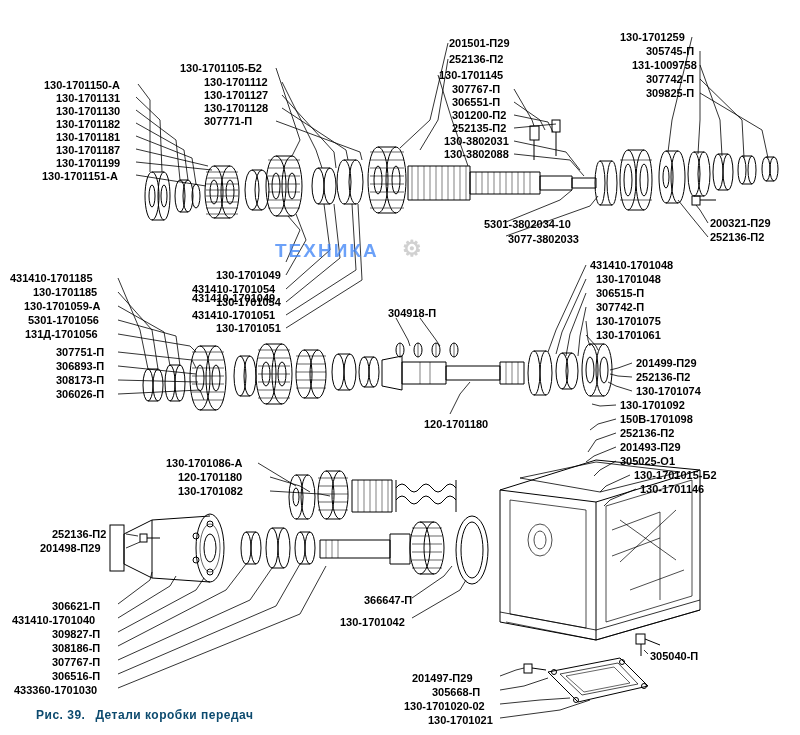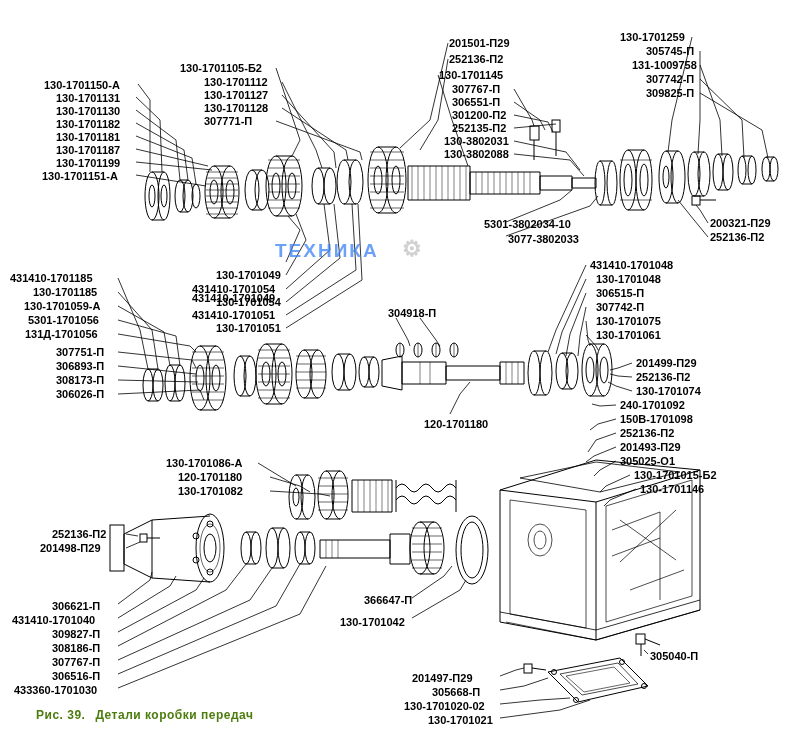--- a/index.html
+++ b/index.html
@@ -31,21 +31,21 @@
     width: 800px;
     height: 735px;
     pointer-events: none;
   }
   .caption {
     position: absolute;
     left: 36px;
     top: 708px;
     font-size: 12px;
     font-weight: bold;
-    color: #4d7c0f;
+    color: #0c4a6e;
     letter-spacing: 0.5px;
   }
   .caption .num { margin-right: 10px; }
   
   .wm {
     position: absolute;
     color: #cfcfcf;
     opacity: 0.75;
     font-weight: bold;
     pointer-events: none;
@@ -515,21 +515,21 @@
       <div class="label" style="left: 424px; top: 418px;">120-1701180</div>
       <div class="label" style="left: 590px; top: 259px;">431410-1701048</div>
       <div class="label" style="left: 596px; top: 273px;">130-1701048</div>
       <div class="label" style="left: 596px; top: 287px;">306515-П</div>
       <div class="label" style="left: 596px; top: 301px;">307742-П</div>
       <div class="label" style="left: 596px; top: 315px;">130-1701075</div>
       <div class="label" style="left: 596px; top: 329px;">130-1701061</div>
       <div class="label" style="left: 636px; top: 357px;">201499-П29</div>
       <div class="label" style="left: 636px; top: 371px;">252136-П2</div>
       <div class="label" style="left: 636px; top: 385px; text-align: right;">130-1701074</div>
-      <div class="label" style="left: 620px; top: 399px;">240-1701092</div>
+      <div class="label" style="left: 620px; top: 399px;">130-1701092</div>
       <div class="label" style="left: 620px; top: 413px;">150В-1701098</div>
       <div class="label" style="left: 620px; top: 427px;">252136-П2</div>
       <div class="label" style="left: 620px; top: 441px;">201493-П29</div>
       <div class="label" style="left: 620px; top: 455px;">305025-О1</div>
       <div class="label" style="left: 634px; top: 469px;">130-1701015-Б2</div>
       <div class="label" style="left: 640px; top: 483px;">130-1701146</div>
       <div class="label" style="left: 166px; top: 457px;">130-1701086-А</div>
       <div class="label" style="left: 178px; top: 471px;">120-1701180</div>
       <div class="label" style="left: 178px; top: 485px;">130-1701082</div>
       <div class="label" style="left: 52px; top: 528px;">252136-П2</div>

